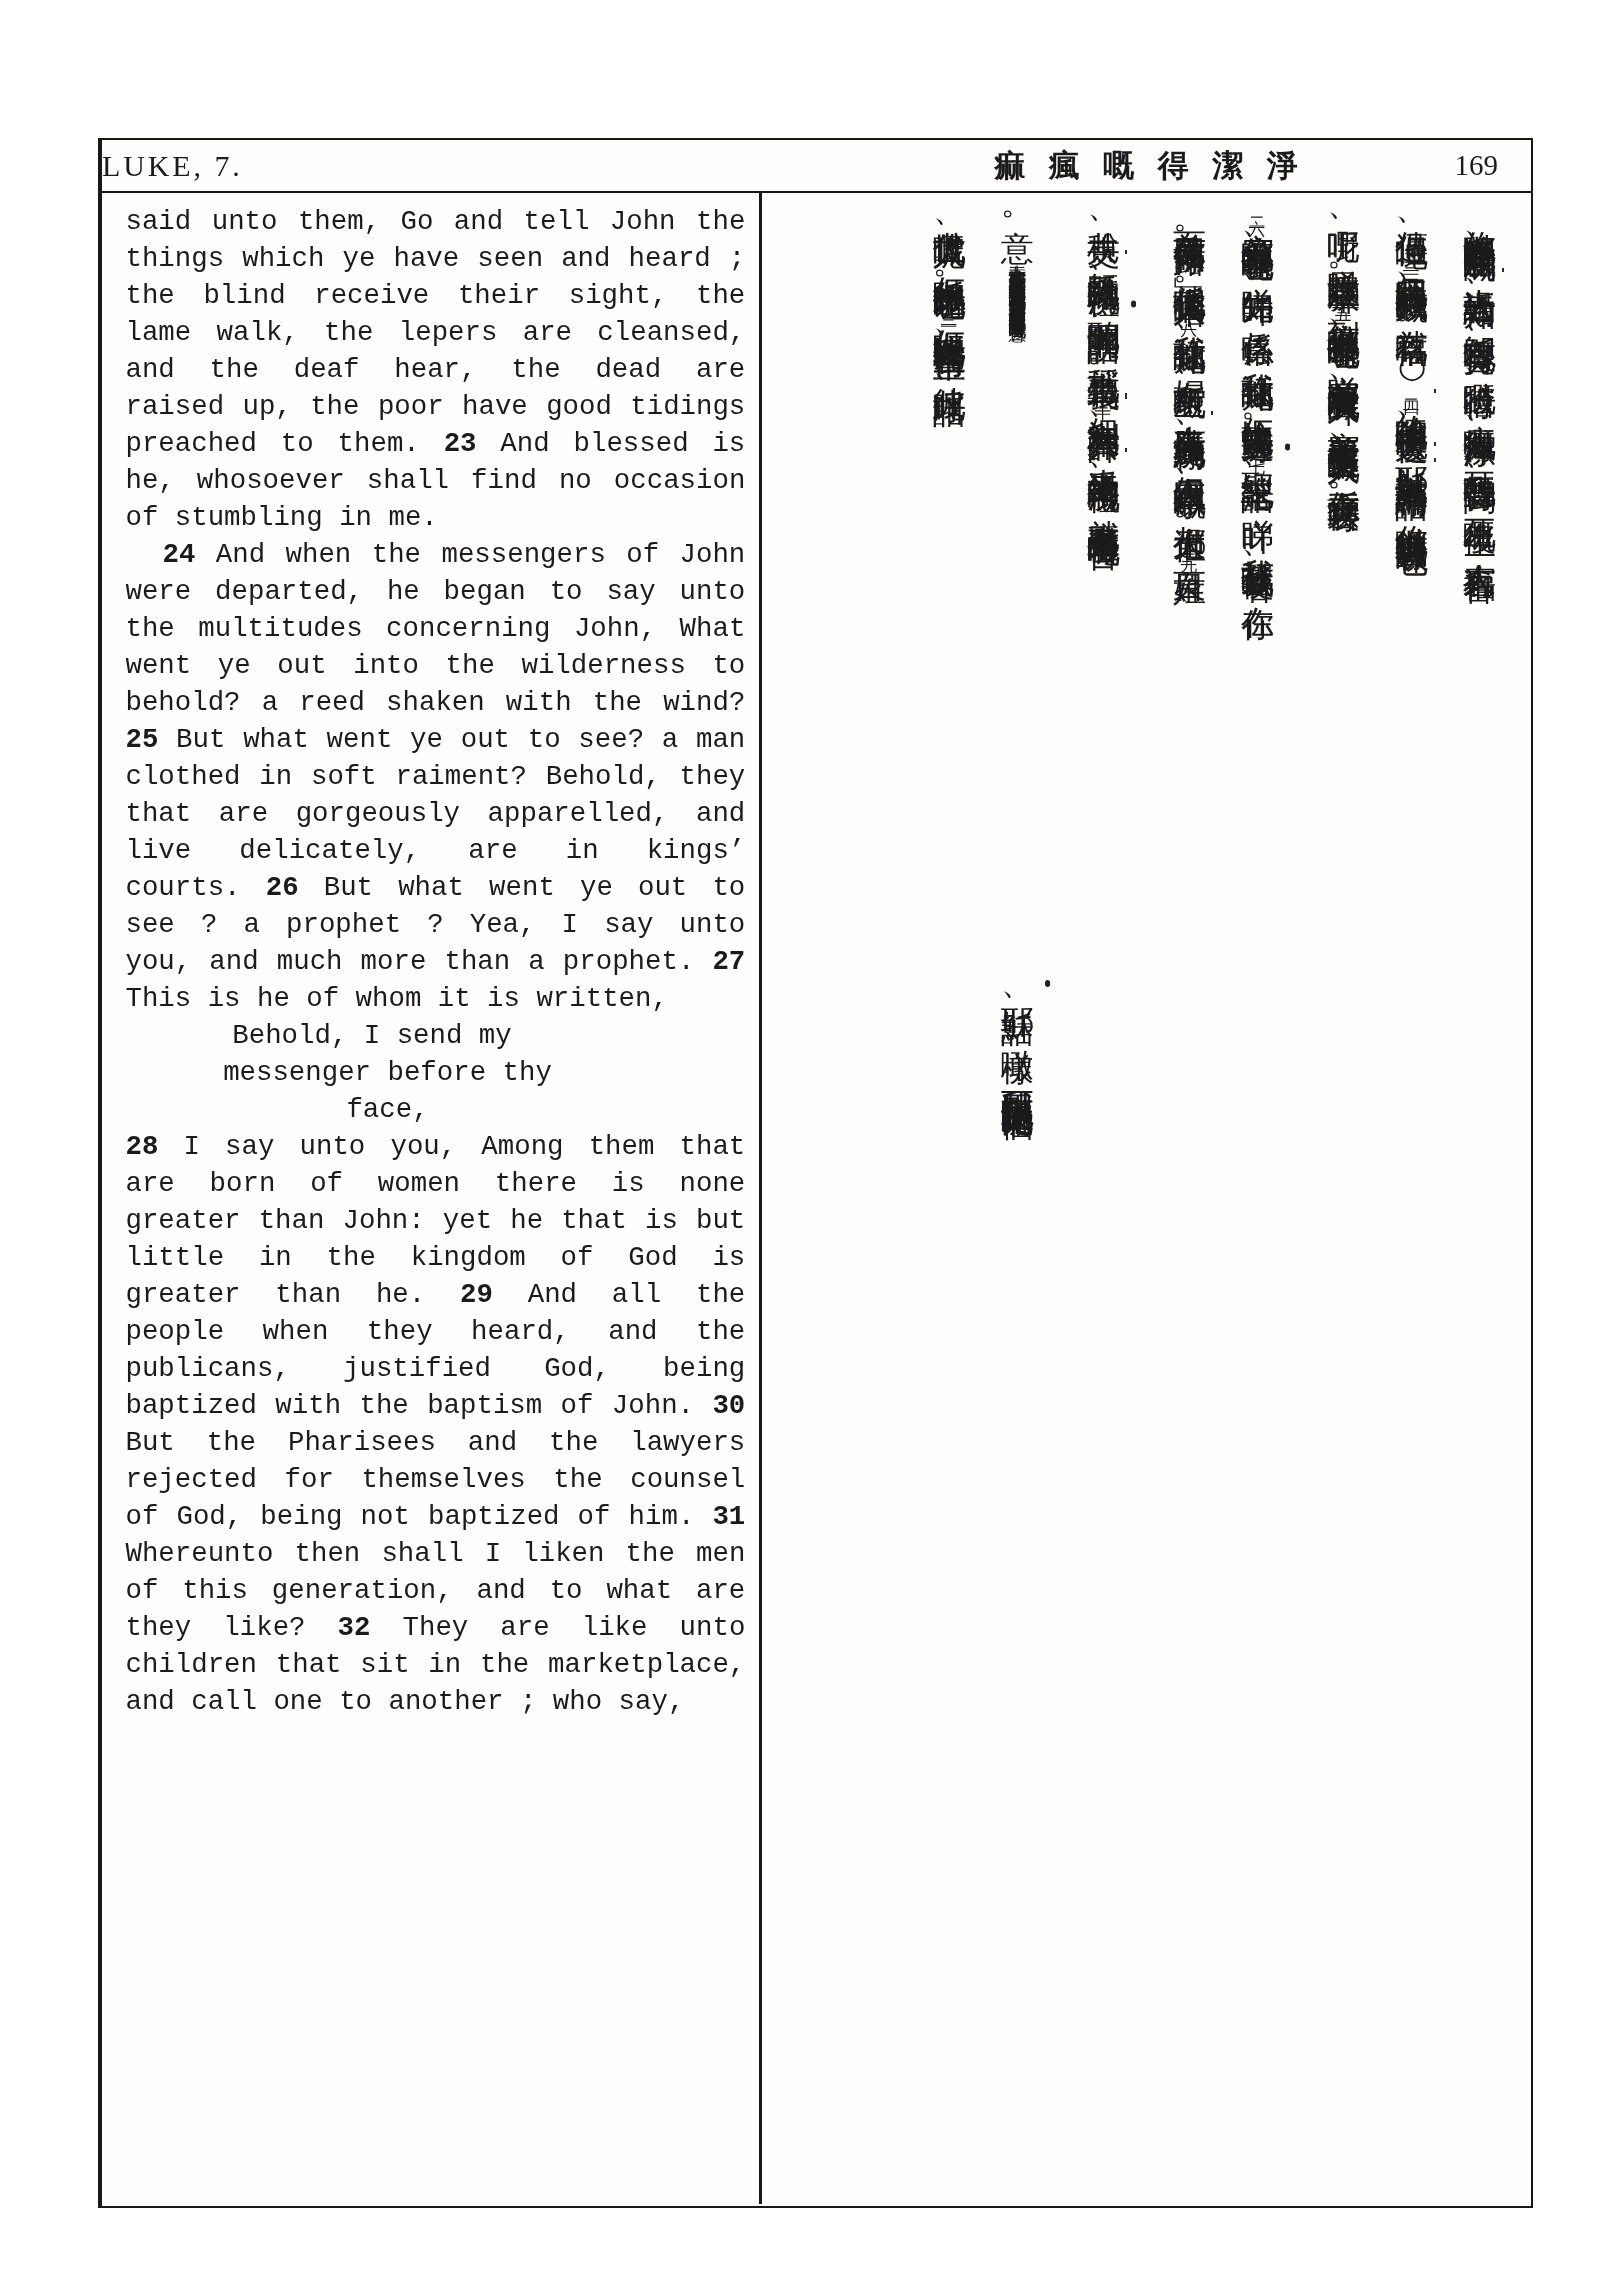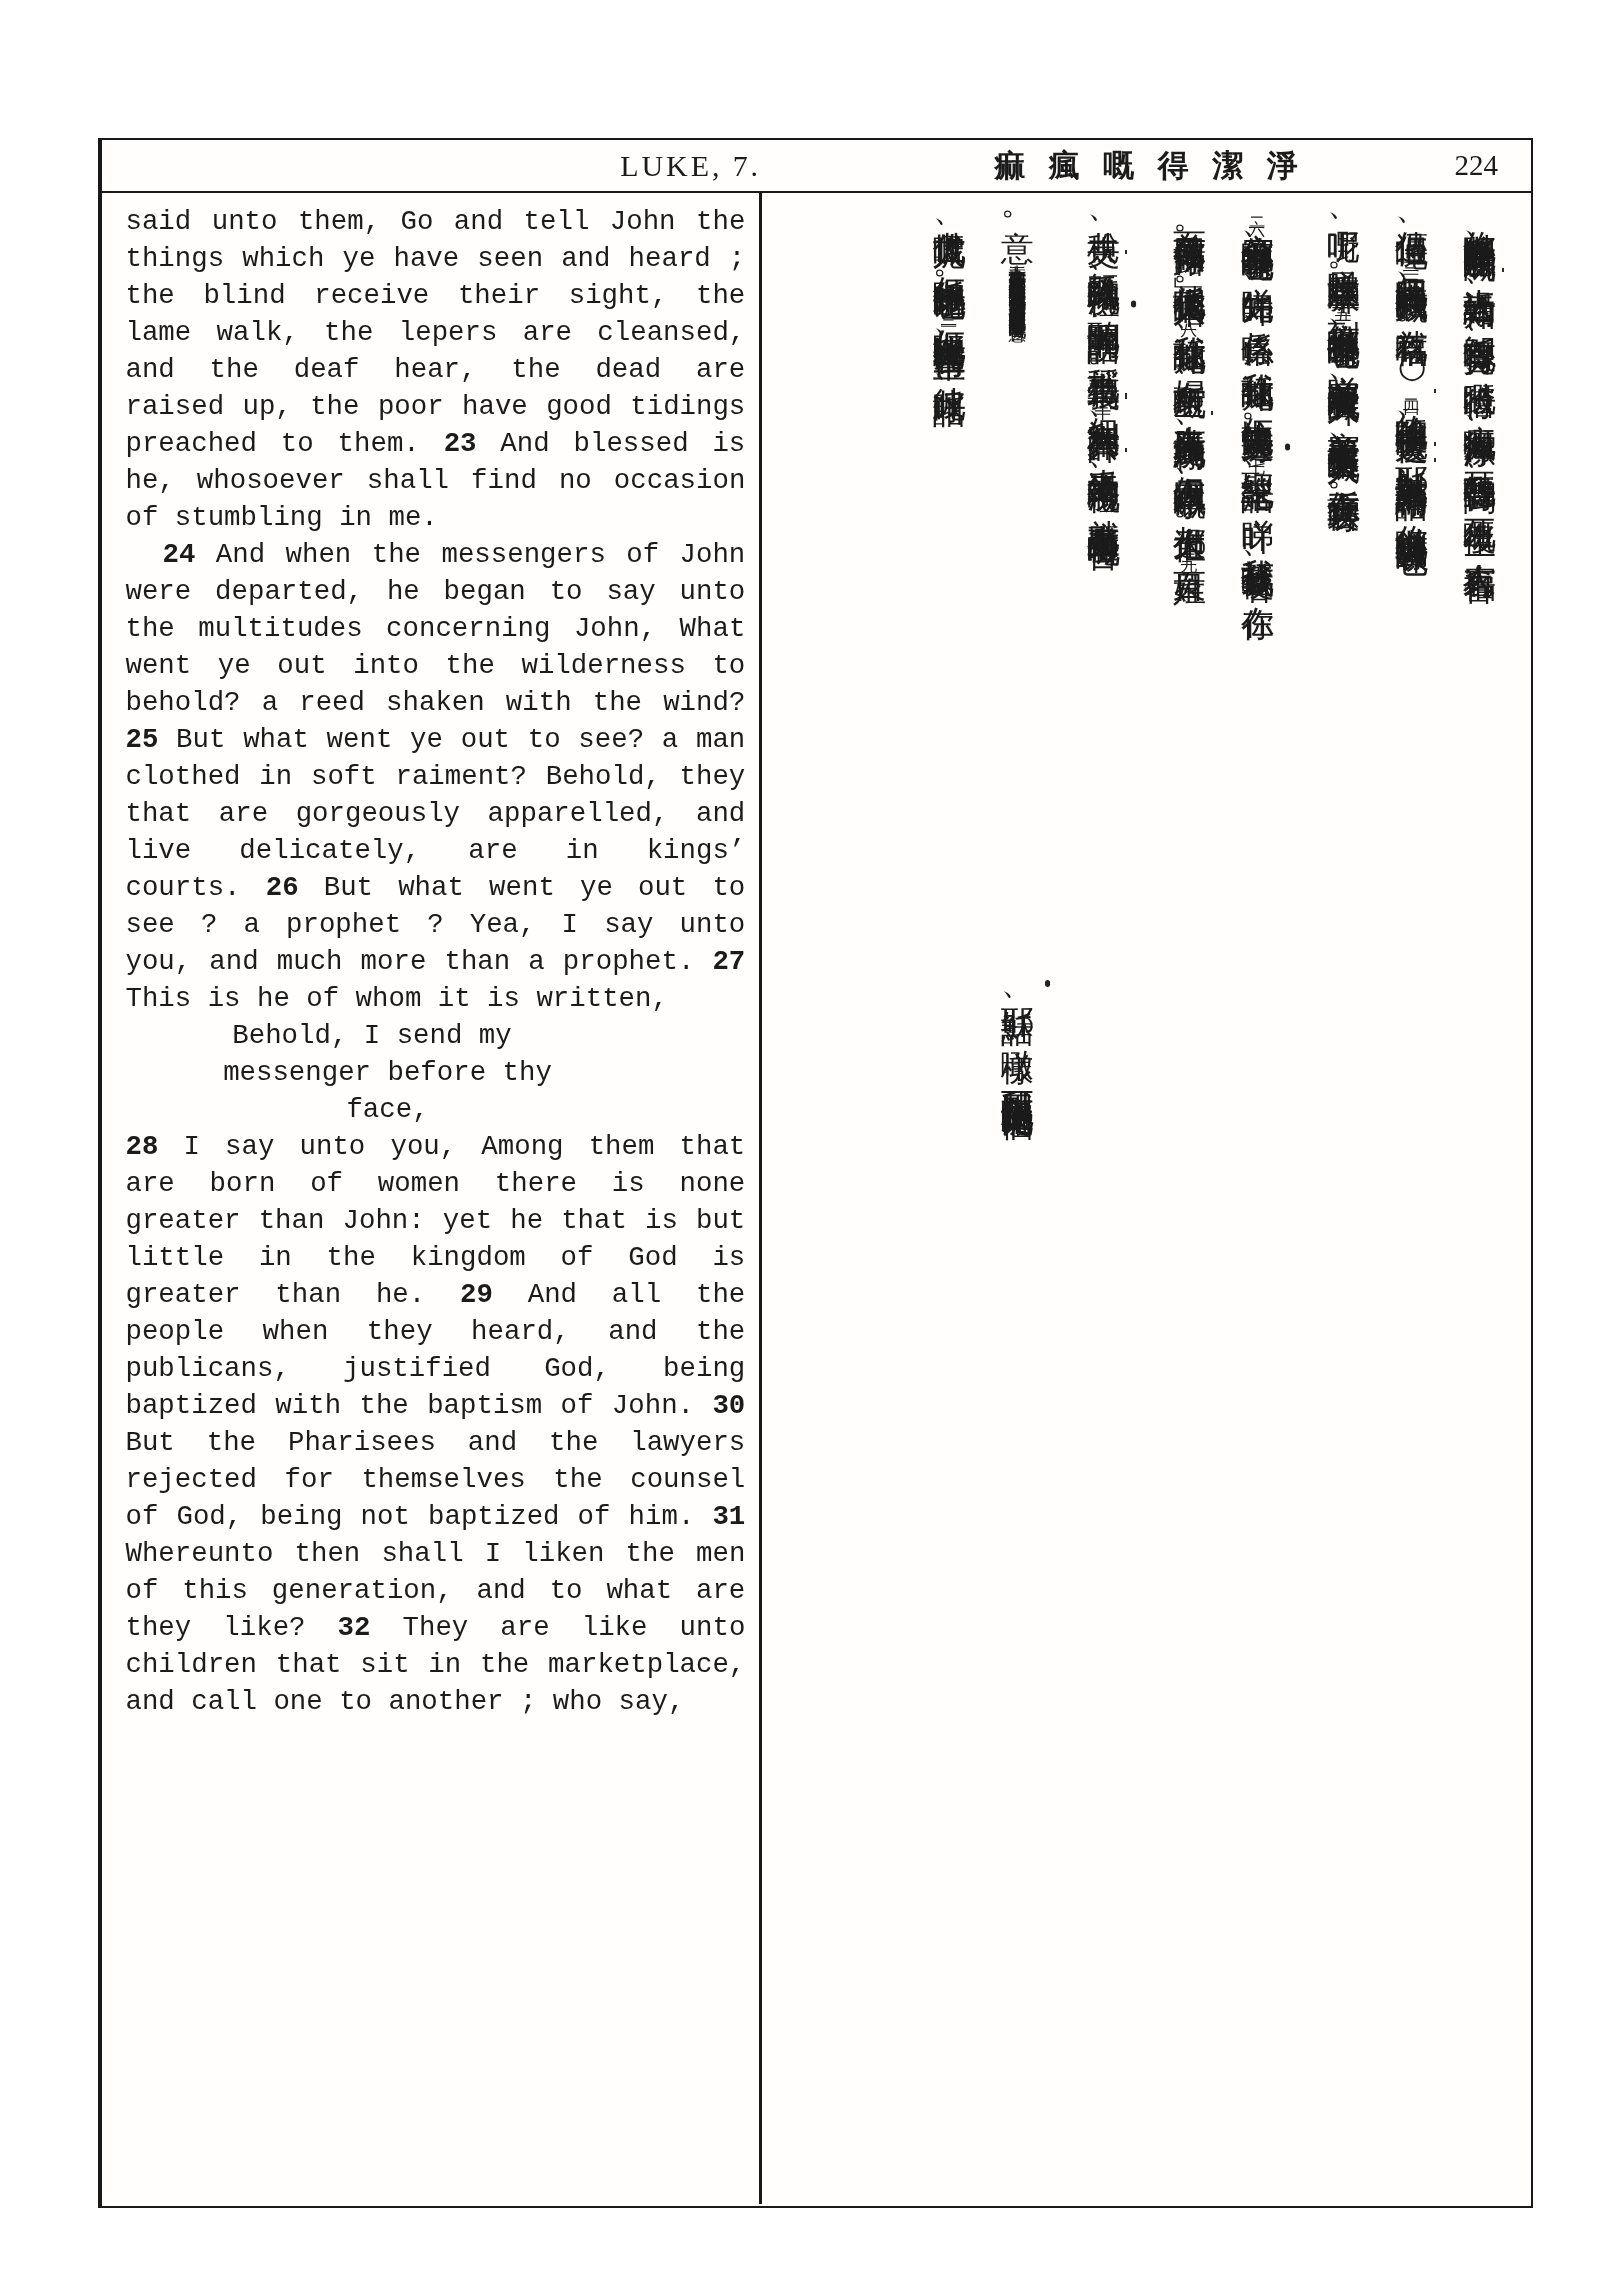--- a/index.html
+++ b/index.html
@@ -13,21 +13,21 @@
     position: absolute; left: 98px; top: 138px;
     width: 1435px; height: 2070px;
     border: 2.9px solid #181818; border-left-width: 4.9px;
     background: #fffefd;
   }
   .header {
     display: flex; height: 53px;
     border-bottom: 2.9px solid #181818; align-items: center;
   }
   .header-left {
-    width: 659px; text-align: right;
+    width: 659px; text-align: left;
     font-size: 30px; letter-spacing: 2.9px;
   }
   .header-right {
     flex: 1; display: flex; align-items: center; justify-content: center;
     position: relative; height: 100%;
   }
   .zh-title {
     font-size: 31px; letter-spacing: 23.5px; font-weight: bold;
     font-family: "DejaVu Sans", serif; padding-left: 23.5px;
   }
@@ -71,21 +71,21 @@
   }
 </style>
 </head>
 <body>
 
 <div class="frame">
   <div class="header">
     <div class="header-left">LUKE, 7.</div>
     <div class="header-right">
       <span class="zh-title">痲瘋嘅得潔淨</span>
-      <span class="page-num">224</span>
+      <span class="page-num">169</span>
     </div>
   </div>
   <div class="content">
     <div class="eng">
         <p><span>said unto them, Go and tell John the things which ye have seen and heard ; the blind receive their sight, the lame walk, the lepers are cleansed, and the deaf hear, the dead are raised up, the poor have good tidings preached to them.  </span><span class="verse-num">23</span><span> And blessed is he, whosoever shall find no occasion of stumbling in me.</span></p>
         <p class="indent"><span class="verse-num">24</span><span> And when the messengers of John were departed, he began to say unto the multitudes concerning John, What went ye out into the wilderness to behold?  a reed shaken with the wind?  </span><span class="verse-num">25</span><span> But what went ye out to see? a man clothed in soft raiment?  Behold, they that are gorgeously apparelled, and live delicately, are in kings’ courts.  </span><span class="verse-num">26</span><span> But what went ye out to see ?  a prophet ?  Yea, I say unto you, and much more than a prophet.  </span><span class="verse-num">27</span><span> This is he of whom it is written,</span></p>
         <p class="poetry"><span>Behold, I send my messenger before thy face,</span></p>
         <p><span class="verse-num">28</span><span> I say unto you, Among them that are born of women there is none greater than John: yet he that is but little in the kingdom of God is greater than he.  </span><span class="verse-num">29</span><span> And all the people when they heard, and the publicans, justified God, being baptized with the baptism of John.  </span><span class="verse-num">30</span><span> But the Pharisees and the lawyers rejected for themselves the counsel of God, being not baptized of him.  </span><span class="verse-num">31</span><span> Whereunto then shall I liken the men of this generation, and to what are they like?  </span><span class="verse-num">32</span><span> They are like unto children that sit in the marketplace, and call one to another ; who say,</span></p>
       </div>
     <div class="divider"></div>

